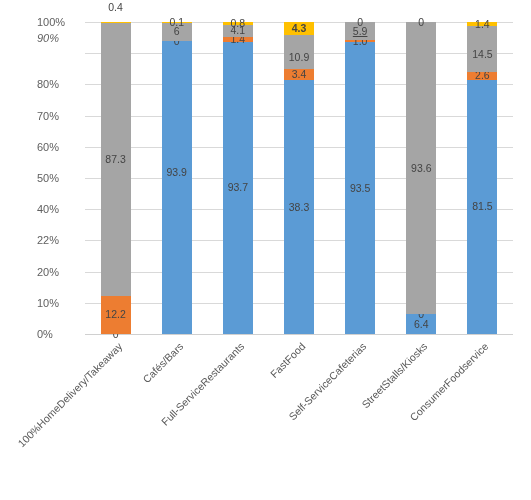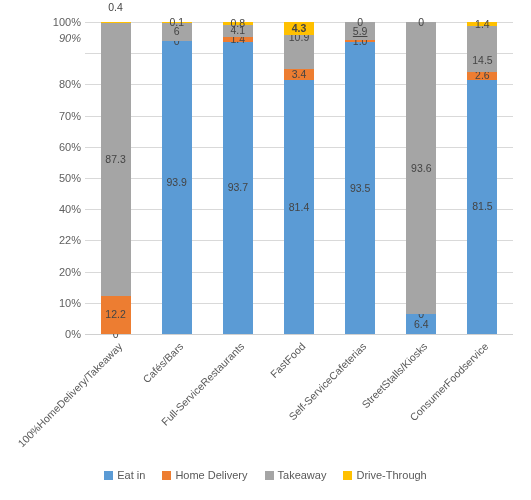--- a/index.html
+++ b/index.html
@@ -40,21 +40,20 @@
     background: #d9d9d9;
   }
   .gridline.axis-base {
     background: #d0d0d0;
   }
 
   .ytick-label {
     position: absolute;
     right: 0;
     width: 44px;
-    text-align: right;
     font-size: 11px;
     color: #606060;
     line-height: 11px;
     white-space: nowrap;
   }
   .ytick-holder {
     position: absolute;
     left: 33px;
     top: 22px;
     width: 48px;
@@ -176,21 +175,21 @@
           <div class="seg-label" style="bottom: 13.5511px;">12.2</div>
           <div class="seg" style="bottom: 38.1021px; height: 272.649px; background: rgb(165, 165, 165);"></div>
           <div class="seg-label" style="bottom: 168.926px;">87.3</div>
           <div class="seg" style="bottom: 310.751px; height: 1.24925px; background: rgb(255, 192, 0);"></div>
           <div class="seg-label" style="bottom: 321px;">0.4</div>
         </div>
       </div>
       <div class="bar-slot" style="left: 76.7143px; width: 30px;">
         <div class="bar-stack">
           <div class="seg" style="bottom: 0px; height: 292.968px; background: rgb(91, 155, 213);"></div>
-          <div class="seg-label" style="bottom: 146px;">93.9</div>
+          <div class="seg-label" style="bottom: 156px;">93.9</div>
           <div class="seg-label" style="bottom: 287.468px;">0</div>
           <div class="seg" style="bottom: 292.968px; height: 18.72px; background: rgb(165, 165, 165);"></div>
           <div class="seg-label" style="bottom: 296.828px;">6</div>
           <div class="seg" style="bottom: 311.688px; height: 0.312px; background: rgb(255, 192, 0);"></div>
           <div class="seg-label" style="bottom: 306.344px; text-align: center;">0.1</div>
         </div>
       </div>
       <div class="bar-slot" style="left: 137.857px; width: 30px;">
         <div class="bar-stack">
           <div class="seg" style="bottom: 0px; height: 292.344px; background: rgb(91, 155, 213);"></div>
@@ -199,25 +198,25 @@
           <div class="seg-label" style="bottom: 289.028px;">1.4</div>
           <div class="seg" style="bottom: 296.712px; height: 12.792px; background: rgb(165, 165, 165);"></div>
           <div class="seg-label" style="bottom: 297.608px;">4.1</div>
           <div class="seg" style="bottom: 309.504px; height: 2.496px; background: rgb(255, 192, 0);"></div>
           <div class="seg-label" style="bottom: 305.252px;">0.8</div>
         </div>
       </div>
       <div class="bar-slot" style="left: 199px; width: 30px;">
         <div class="bar-stack">
           <div class="seg" style="bottom: 0px; height: 253.968px; background: rgb(91, 155, 213);"></div>
-          <div class="seg-label" style="bottom: 121.484px;">81.4</div>
+          <div class="seg-label" style="bottom: 121.484px;">38.3</div>
           <div class="seg" style="bottom: 253.968px; height: 10.608px; background: rgb(237, 125, 49);"></div>
           <div class="seg-label" style="bottom: 253.772px;">3.4</div>
           <div class="seg" style="bottom: 264.576px; height: 34.008px; background: rgb(165, 165, 165);"></div>
-          <div class="seg-label" style="bottom: 291px;">10.9</div>
+          <div class="seg-label" style="bottom: 271px;">10.9</div>
           <div class="seg" style="bottom: 298.584px; height: 13.416px; background: rgb(255, 192, 0);"></div>
           <div class="seg-label" style="bottom: 299.792px; font-weight: bold;">4.3</div>
         </div>
       </div>
       <div class="bar-slot" style="left: 260.143px; width: 30px;">
         <div class="bar-stack">
           <div class="seg" style="bottom: 0px; height: 291.72px; background: rgb(91, 155, 213);"></div>
           <div class="seg-label" style="bottom: 140.36px;">93.5</div>
           <div class="seg" style="bottom: 291.72px; height: 1.872px; background: rgb(237, 125, 49);"></div>
           <div class="seg-label" style="bottom: 287.156px;">1.0</div>
@@ -236,49 +235,31 @@
           <div class="seg-label" style="bottom: 306.5px;">0</div>
         </div>
       </div>
       <div class="bar-slot" style="left: 382.429px; width: 30px;">
         <div class="bar-stack">
           <div class="seg" style="bottom: 0px; height: 254.28px; background: rgb(91, 155, 213);"></div>
           <div class="seg-label" style="bottom: 121.64px;">81.5</div>
           <div class="seg" style="bottom: 254.28px; height: 8.112px; background: rgb(237, 125, 49);"></div>
           <div class="seg-label" style="bottom: 252.836px;">2.6</div>
           <div class="seg" style="bottom: 262.392px; height: 45.24px; background: rgb(165, 165, 165);"></div>
-          <div class="seg-label" style="bottom: 268px;">14.5</div>
+          <div class="seg-label" style="bottom: 274px;">14.5</div>
           <div class="seg" style="bottom: 307.632px; height: 4.368px; background: rgb(255, 192, 0);"></div>
           <div class="seg-label" style="bottom: 304.316px;">1.4</div>
         </div>
       </div>
     </div>
 
   <div class="xlabels" id="xlabels">
       <div class="xlabel" style="left: -84.4286px; width: 200px; top: 6px;">100%HomeDelivery/Takeaway</div>
       <div class="xlabel" style="left: -23.2857px; width: 200px; top: 6px;">Cafés/Bars</div>
       <div class="xlabel" style="left: 37.8571px; width: 200px; top: 6px;">Full-ServiceRestaurants</div>
       <div class="xlabel" style="left: 99px; width: 200px; top: 6px;">FastFood</div>
       <div class="xlabel" style="left: 160.143px; width: 200px; top: 6px;">Self-ServiceCafeterias</div>
       <div class="xlabel" style="left: 221.286px; width: 200px; top: 6px;">StreetStalls/Kiosks</div>
       <div class="xlabel" style="left: 282.429px; width: 200px; top: 6px;">ConsumerFoodservice</div>
     </div>
 
-  <div class="legend" id="legend">
-      <div class="legend-item">
-        <span class="legend-swatch" style="background: rgb(91, 155, 213);"></span>
-        <span class="legend-text">Eat in</span>
-      </div>
-      <div class="legend-item">
-        <span class="legend-swatch" style="background: rgb(237, 125, 49);"></span>
-        <span class="legend-text">Home Delivery</span>
-      </div>
-      <div class="legend-item">
-        <span class="legend-swatch" style="background: rgb(165, 165, 165);"></span>
-        <span class="legend-text">Takeaway</span>
-      </div>
-      <div class="legend-item">
-        <span class="legend-swatch" style="background: rgb(255, 192, 0);"></span>
-        <span class="legend-text">Drive-Through</span>
-      </div>
-    </div>
 
 </div>
 
 </body></html>

